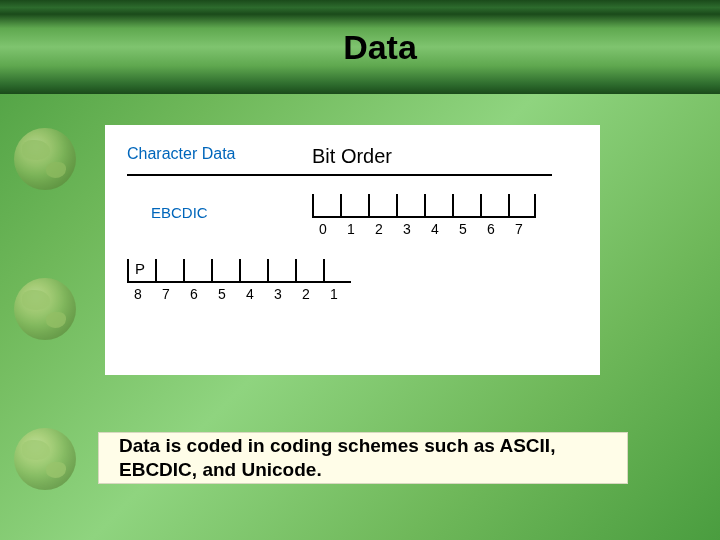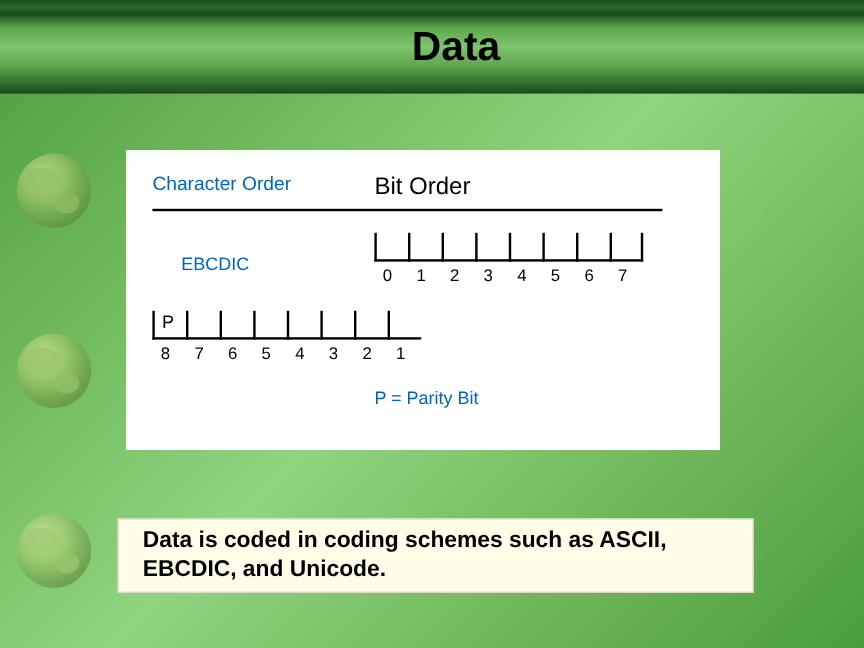--- a/index.html
+++ b/index.html
@@ -6,21 +6,21 @@
   body {
     width: 720px;
     height: 540px;
     overflow: hidden;
     font-family: Arial, sans-serif;
     position: relative;
     background: linear-gradient(135deg, #4a9d3f 0%, #6fb85a 25%, #8fd47f 50%, #6fb85a 75%, #4a9d3f 100%);
   }
   .header-band {
     width: 100%;
-    height: 78px;
+    height: 94px;
     background: linear-gradient(to bottom,
       #1a4a1a 0%, #2d6b2d 8%, #1a4a1a 15%,
       #5fa84f 30%, #7fc46f 50%, #5fa84f 70%,
       #2d6b2d 90%, #1a4a1a 100%);
     display: flex;
     align-items: center;
     justify-content: center;
     position: relative;
     padding-left: 40px;
   }
@@ -89,21 +89,21 @@
     font-family: Arial, sans-serif;
   }
   .hr-line {
     width: 425px;
     border: none;
     border-top: 2.5px solid #000;
     margin-bottom: 18px;
   }
   .row {
     display: flex;
-    align-items: center;
+    align-items: flex-start;
     margin-bottom: 22px;
   }
   .row-label {
     width: 185px;
     padding-top: 10px;
     padding-left: 24px;
     font-size: 15px;
     color: #0066bb;
     font-family: Arial, sans-serif;
   }
@@ -149,21 +149,21 @@
     margin-top: 6px;
     font-size: 15px;
     color: #0066bb;
     font-family: Arial, sans-serif;
   }
   .caption-box {
     position: absolute;
     left: 98px;
     top: 432px;
     width: 530px;
-    height: 62px;
+    height: 52px;
     background: #fffde8;
     border: 1px solid #d8d8c0;
     padding: 8px 20px;
     display: flex;
     align-items: center;
   }
   .caption-text {
     font-size: 19px;
     font-weight: bold;
     color: #000;
@@ -177,21 +177,21 @@
 <div class="header-band">
   <div class="title">Data</div>
 </div>
 
 <div class="globe globe1"></div>
 <div class="globe globe2"></div>
 <div class="globe globe3"></div>
 
 <div class="diagram-box">
   <div class="diagram-header">
-    <div class="col1">Character Order</div>
+    <div class="col1">Character Data</div>
     <div class="col2">Bit Order</div>
   </div>
   <hr class="hr-line">
   <div id="rows-container">
       <div class="row">
         <div class="row-label">EBCDIC</div>
         <div class="bit-diagram">
           <div class="tick-container">
             <div class="tick"></div>
             <div class="tick"></div>
@@ -233,18 +233,17 @@
             <div class="num">6</div>
             <div class="num">5</div>
             <div class="num">4</div>
             <div class="num">3</div>
             <div class="num">2</div>
             <div class="num">1</div>
           </div>
         </div>
       </div>
     </div>
-  <div class="parity-note">P = Parity Bit</div>
 </div>
 
 <div class="caption-box">
   <div class="caption-text">Data is coded in coding schemes such as ASCII, EBCDIC, and Unicode.</div>
 </div>
 
 </body></html>

